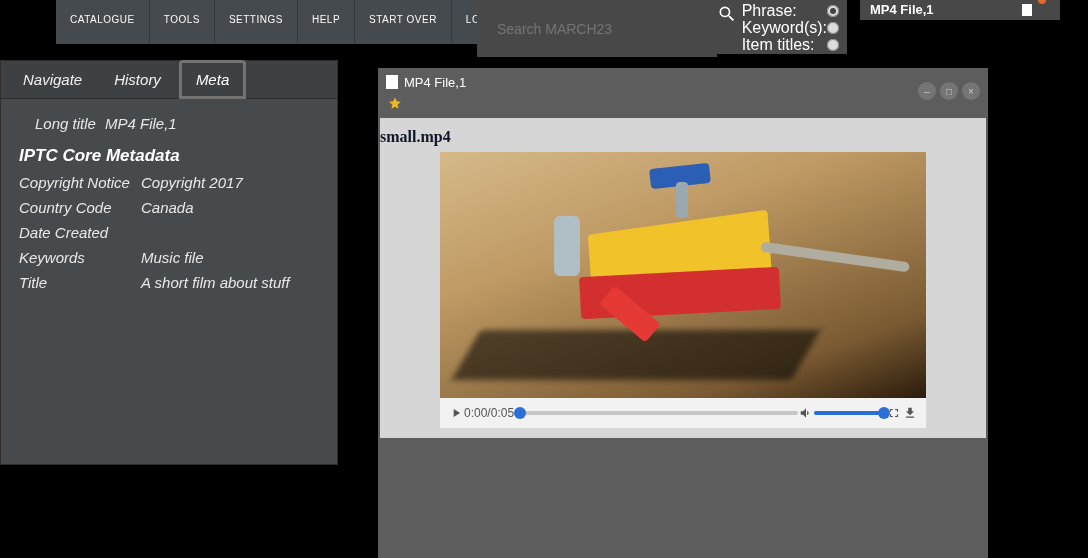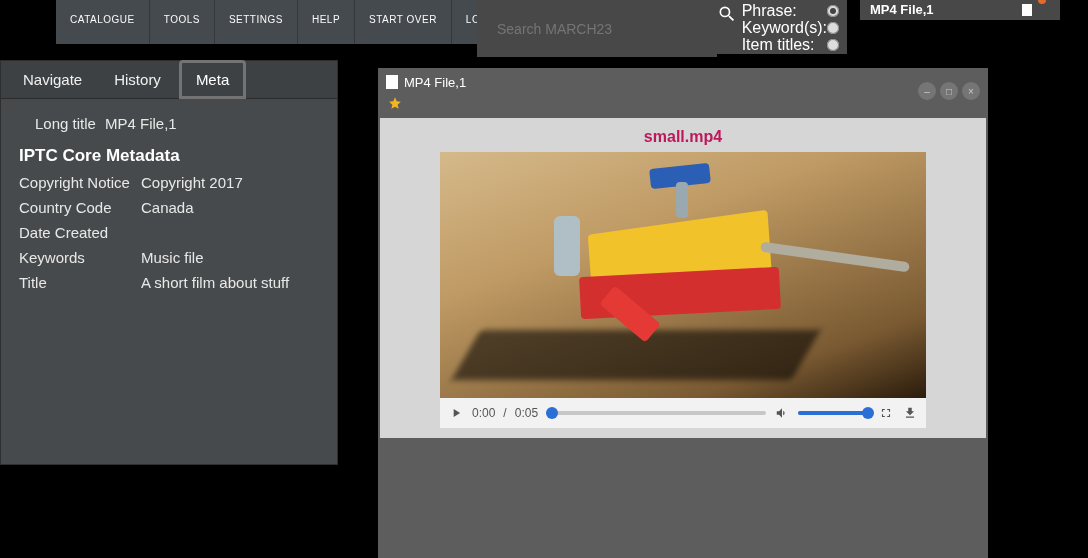--- a/index.html
+++ b/index.html
@@ -127,20 +127,21 @@
   }
 
   
   .sidebar {
     position: absolute;
     left: 0; top: 0;
     width: 338px;
     height: 405px;
     background: #474a4c;
     border: 1px solid #2e2e2e;
+    font-style: italic;
   }
   .tabs {
     display: flex;
     gap: 4px;
     background: #3e4143;
     border-bottom: 1px solid #2b2b2b;
     height: 38px;
     padding-left: 8px;
     align-items: center;
   }
@@ -211,25 +212,25 @@
   .star-row { padding-left: 10px; height: 18px; }
   .star-row svg { width: 14px; height: 14px; fill: #f3b61f; }
 
   .video-box {
     margin: 4px 2px 0 2px;
     background: #d6d6d6;
     height: 320px;
     position: relative;
   }
   .video-title {
-    text-align: center;
     font-size: 16px;
     font-weight: 700;
-    color: #be185d;
+    color: #0f172a;
     padding-top: 10px;
+    font-family: Liberation Serif, serif;
   }
   .video-frame {
     position: absolute;
     left: 60px; top: 34px;
     width: 486px; height: 246px;
     background: linear-gradient(160deg,#d5b98a 0%, #bf9a64 35%, #7a5a32 80%, #2b1c0c 100%);
     overflow: hidden;
   }
   
   .lego { position: absolute; border-radius: 4px; }
@@ -247,21 +248,20 @@
     filter: blur(3px);
   }
 
   .video-controls {
     position: absolute;
     left: 60px; bottom: 10px;
     width: 486px; height: 30px;
     background: #f2f2f2;
     display: flex;
     align-items: center;
-    gap: 8px;
     padding: 0 8px;
     font-size: 12px;
     color: #555;
     z-index: 5;
   }
   .ctrl-icon { width:16px; height:16px; display:flex; align-items:center; justify-content:center; cursor:pointer; }
   .ctrl-icon svg { width:14px; height:14px; fill:#555; }
   .slider {
     flex: 1;
     height: 4px;

